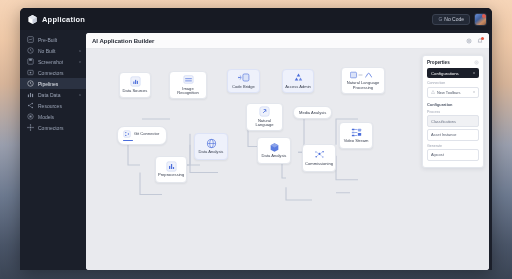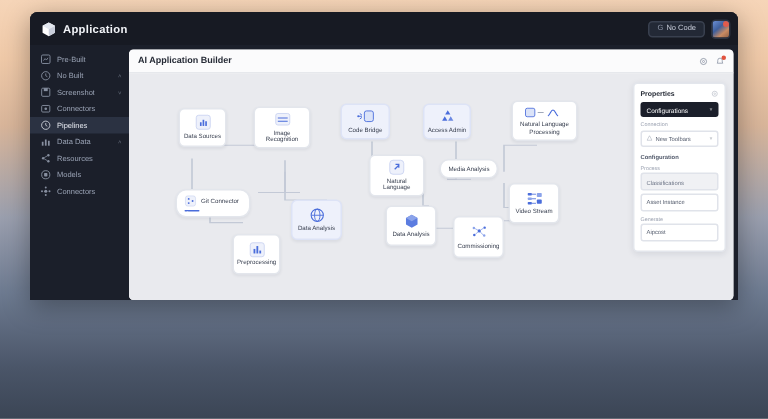--- a/index.html
+++ b/index.html
@@ -10,21 +10,21 @@
   }
   body {
     background:
       linear-gradient(180deg, #f6d5b8 0%, #efc9a8 14%, #d8b59a 30%, #9a9fae 52%, #6d7a90 70%, #4a5568 88%, #3b4555 100%);
     position: relative;
   }
   
   #app-window {
     position: absolute;
     left: 20px; top: 8px;
-    width: 472px; height: 192px;
+    width: 472px; height: 262px;
     background: #1b1f2a;
     border-radius: 5px 5px 0 0;
     overflow: hidden;
     box-shadow: 0 4px 18px rgba(0,0,0,.35);
     display: flex;
     flex-direction: column;
   }
   
   #titlebar {
     height: 22px;

